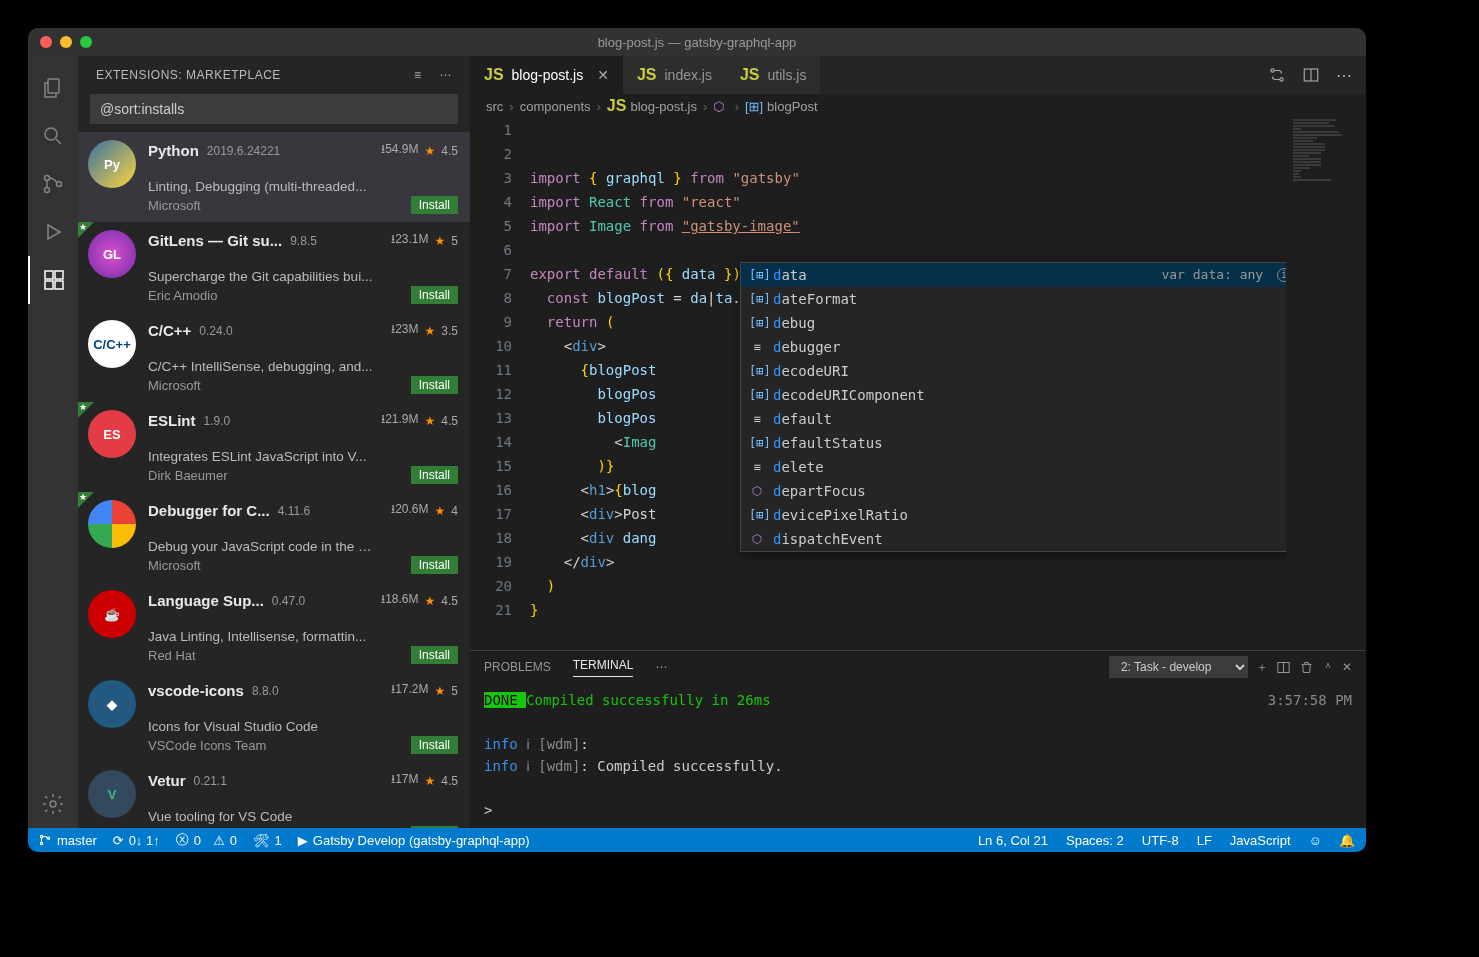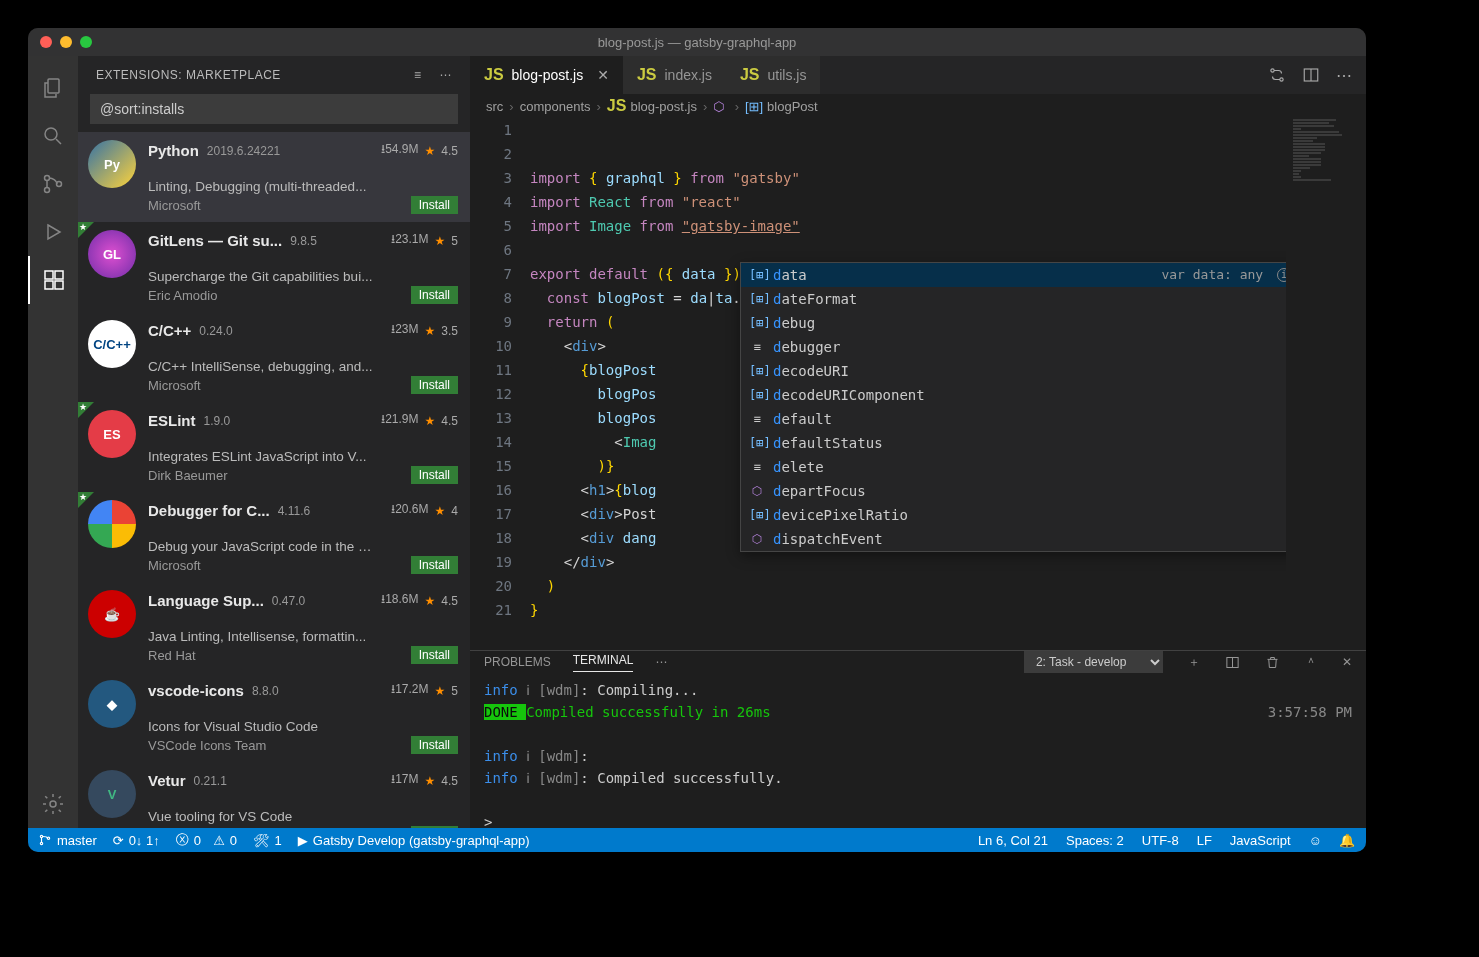--- a/index.html
+++ b/index.html
@@ -63,21 +63,21 @@
 .sicon.var { color: #75beff; }
 .sicon.mod { color: #b180d7; }
 .sicon.key { color: #ccc; }
 .shl { color: #3794ff; }
 .suggest-detail { margin-left: auto; color: #999; font-size: 13px; display:flex; align-items:center; gap:6px;}
 .minimap { width:80px; background: #1e1e1e; border-left:1px solid #1e1e1e; position:relative; }
 .mm-line { height:2px; margin:1px 6px; background:#3a3a3a; }
 .panel { height: 178px; border-top: 1px solid #414141; display: flex; flex-direction: column; background: #1e1e1e; }
 .panel-tabs { height: 32px; display: flex; align-items: center; padding: 0 14px; gap: 22px; font-size: 12px; color: #969696; }
 .panel-tabs .ptab.active { color: #e7e7e7; border-bottom: 1px solid #e7e7e7; padding-bottom:4px;}
-.panel-tabs .panel-right { margin-left: auto; display: flex; align-items: center; gap: 25px; }
+.panel-tabs .panel-right { margin-left: auto; display: flex; align-items: center; gap: 8px; }
 .term-select { background: #3c3c3c; color: #ccc; border: none; font-size: 12px; padding: 3px 20px 3px 8px; }
 .terminal-body { flex: 1; padding: 6px 14px; font-family: Menlo, monospace; font-size: 14px; line-height: 22px; color: #ccc; }
 .t-info { color: #3b8eea; }
 .t-done { background: #16c60c; color: #0c0c0c; }
 .t-green { color: #16c60c; }
 .t-dim { color: #888; }
 .t-time { color: #888; float: right; }
 .statusbar { height: 24px; background: #007acc; color: #fff; display: flex; align-items: center; font-size: 13px; padding: 0 10px; gap: 16px; }
 .statusbar .sb-item { display: flex; align-items: center; gap: 5px; cursor: pointer; }
 .statusbar .sb-right { margin-left: auto; display: flex; gap: 18px; align-items: center; }
@@ -393,21 +393,20 @@
             <span>
                 <svg width="15" height="15" viewBox="0 0 24 24" fill="none" stroke="currentColor" stroke-width="1.6">
                   <path d="M4 7h16M9 7V4h6v3M6 7l1 13h10l1-13"></path>
                 </svg>
               </span>
             <span>＾</span>
             <span>✕</span>
           </div>
         </div>
         <div class="terminal-body" id="terminal-body">
-            <div><span class="t-info">info</span> <span class="t-dim">ℹ [wdm]</span>: Compiling...</div>
             <div><span class="t-done"> DONE </span> <span class="t-green">Compiled successfully in 26ms</span><span class="t-time">3:57:58 PM</span></div>
             <div>&nbsp;</div>
             <div><span class="t-info">info</span> <span class="t-dim">ℹ [wdm]</span>:</div>
             <div><span class="t-info">info</span> <span class="t-dim">ℹ [wdm]</span>: Compiled successfully.</div>
             <div>&nbsp;</div>
             <div>&gt;</div>
           </div>
       </div>
     </div>
   </div>

